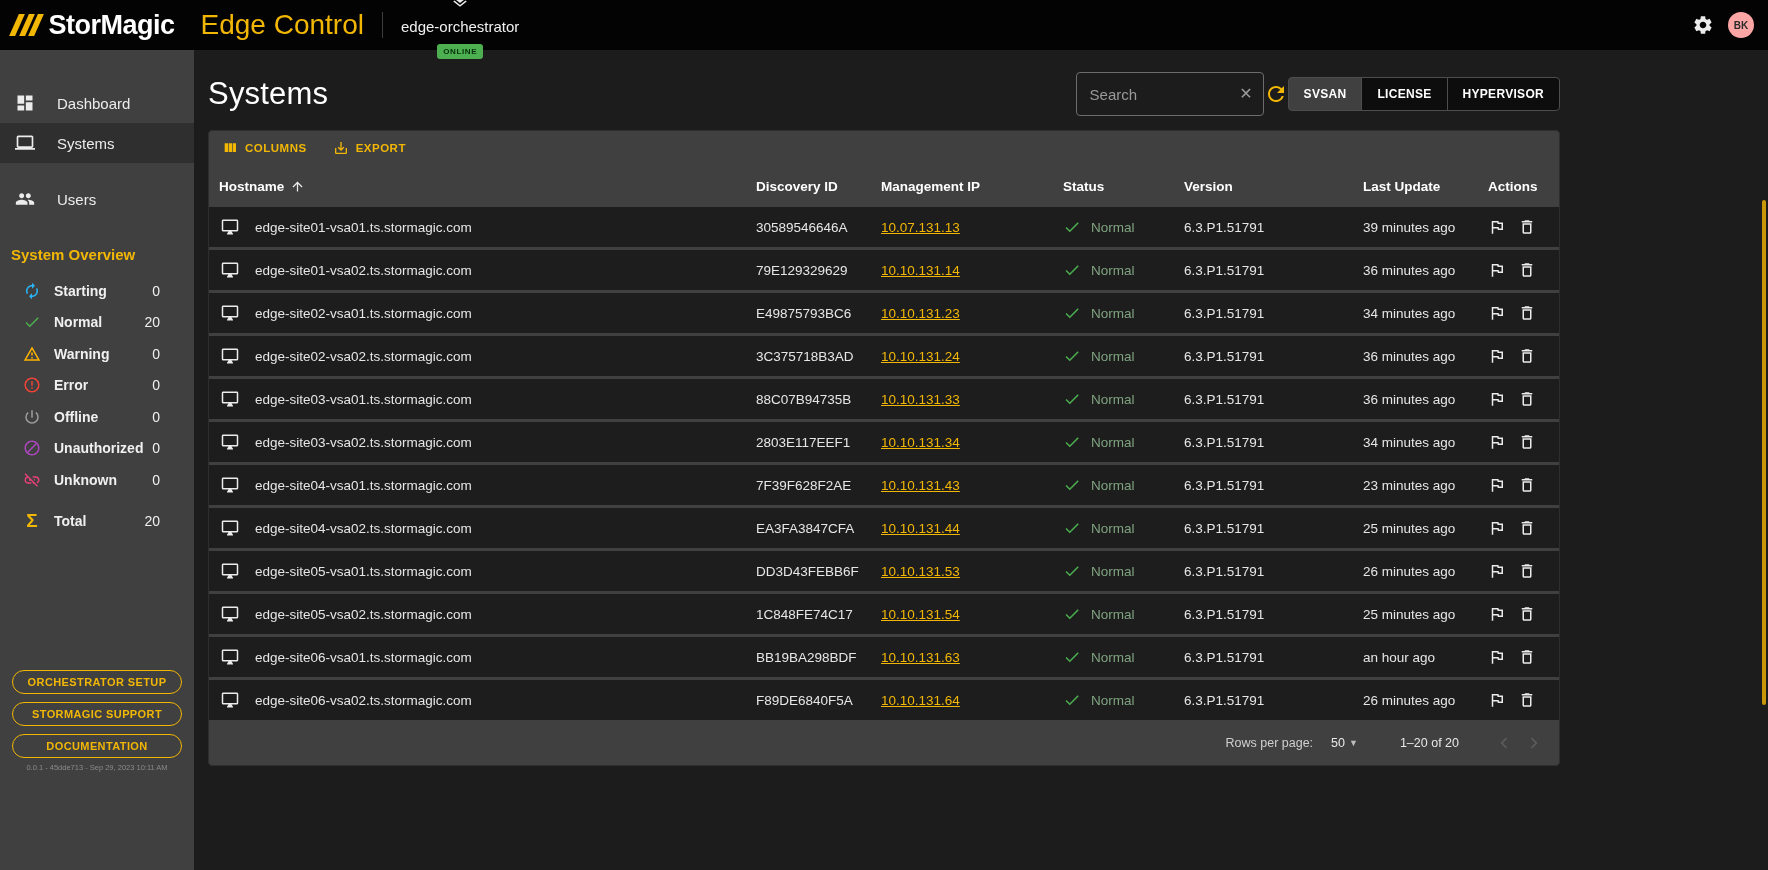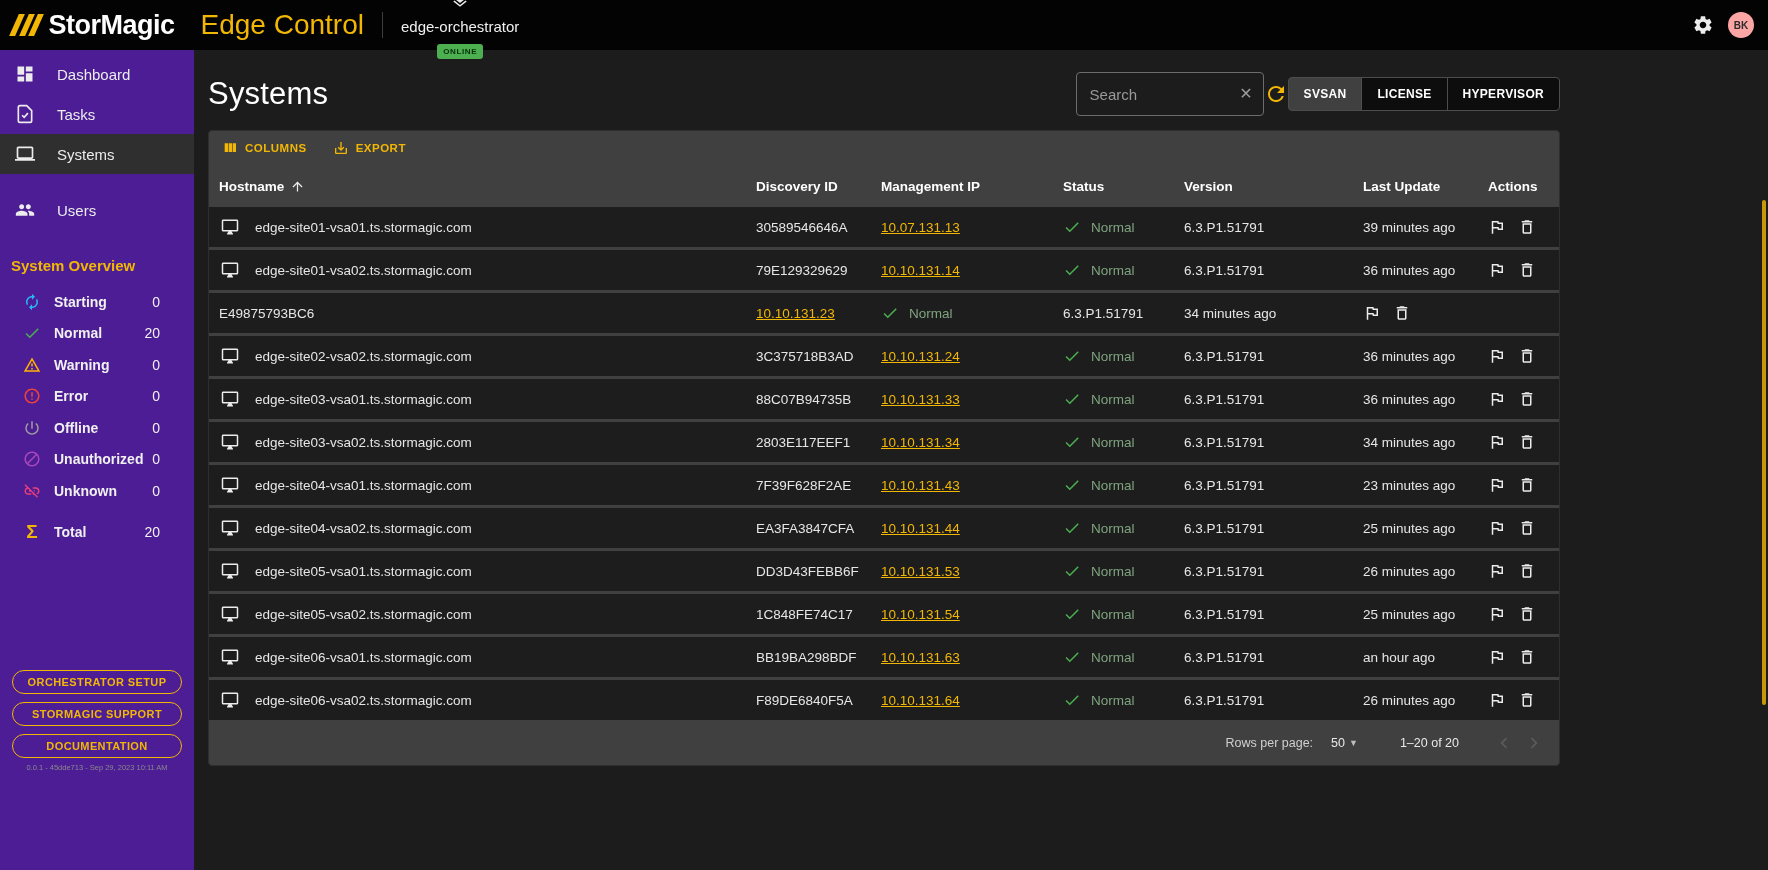--- a/index.html
+++ b/index.html
@@ -38,21 +38,21 @@
     background:var(--green);color:#06300a;font-size:8px;font-weight:bold;
     padding:3px 6px;border-radius:3px;letter-spacing:0.6px;
   }
   .top-right{margin-left:auto;display:flex;align-items:center;gap:14px;}
   .avatar{
     width:26px;height:26px;border-radius:50%;background:#fca5a5;color:#2b2b2b;
     font-size:10px;font-weight:bold;display:flex;align-items:center;justify-content:center;cursor:pointer;
   }
   
   .shell{display:flex;height:820px;}
-  .sidebar{width:194px;background:#4c1d95;position:relative;padding-top:4px;flex:0 0 194px;}
+  .sidebar{width:194px;background:#404040;position:relative;padding-top:33px;flex:0 0 194px;}
   .main{flex:1;background:#1c1c1c;padding-left:14px;}
   
   .nav-item{height:40px;display:flex;align-items:center;padding-left:15px;gap:22px;font-size:15px;color:#ececec;cursor:pointer;}
   .nav-item.selected{background:#2f2f2f;}
   .nav-item.gap-top{margin-top:16px;}
   .ov-title{color:var(--accent);font-weight:bold;font-size:15px;margin:27px 0 12px 11px;}
   .status-row{height:31.5px;display:flex;align-items:center;padding:0 34px 0 23px;font-size:14px;}
   .status-row .st-label{margin-left:13px;font-weight:bold;color:#f0f0f0;}
   .status-row .st-count{margin-left:auto;color:#f0f0f0;}
   .status-row.total{margin-top:10px;}
@@ -173,29 +173,20 @@
 <div class="shell">
 
   <nav class="sidebar">
     <div class="nav-item">
       <span class="ic c-white">
         <svg width="20" height="20" viewBox="0 0 24 24">
             <path d="M3 13h8V3H3v10zm0 8h8v-6H3v6zm10 0h8V11h-8v10zm0-18v6h8V3h-8z" fill="currentColor"></path>
           </svg>
       </span>
       <span>Dashboard</span>
-    </div>
-    <div class="nav-item">
-      <span class="ic c-white">
-        <svg width="20" height="20" viewBox="0 0 24 24">
-            <path d="M6 2h8l6 6v12a2 2 0 0 1-2 2H6a2 2 0 0 1-2-2V4a2 2 0 0 1 2-2z" fill="none" stroke="currentColor" stroke-width="2"></path>
-            <path d="M8.5 13.5 11 16l4.5-5" fill="none" stroke="currentColor" stroke-width="2"></path>
-          </svg>
-      </span>
-      <span>Tasks</span>
     </div>
     <div class="nav-item selected">
       <span class="ic c-white">
         <svg width="20" height="20" viewBox="0 0 24 24">
             <path d="M20 18c1.1 0 1.99-.9 1.99-2L22 5c0-1.1-.9-2-2-2H4c-1.1 0-2 .9-2 2v11c0 1.1.9 2 2 2H0v2h24v-2h-4zM4 5h16v11H4V5z" fill="currentColor"></path>
           </svg>
       </span>
       <span>Systems</span>
     </div>
     <div class="nav-item gap-top">
@@ -421,20 +412,28 @@
         <span class="ic c-white">
           <svg width="18" height="18" viewBox="0 0 24 24">
                       <path d="M6 19c0 1.1.9 2 2 2h8c1.1 0 2-.9 2-2V7H6v12zM8 9h8v10H8V9zm7.5-5-1-1h-5l-1 1H5v2h14V4h-3.5z" fill="currentColor"></path>
                     </svg>
         </span>
       </button>
     </div>
   </div>
 
   <div class="trow">
+    <div class="cell host">
+      <span class="ic c-white">
+        <svg width="18" height="18" viewBox="0 0 24 24">
+                    <path d="M21 2H3c-1.1 0-2 .9-2 2v12c0 1.1.9 2 2 2h7l-2 3v1h8v-1l-2-3h7c1.1 0 2-.9 2-2V4c0-1.1-.9-2-2-2zm0 14H3V4h18v12z" fill="currentColor"></path>
+                  </svg>
+      </span>
+      <span>edge-site02-vsa01.ts.stormagic.com</span>
+    </div>
     <div class="cell">E49875793BC6</div>
     <div class="cell"><a class="iplink">10.10.131.23</a></div>
     <div class="cell status">
       <span class="ic c-green">
         <svg width="18" height="18" viewBox="0 0 24 24">
                     <path d="M9 16.17 4.83 12l-1.42 1.41L9 19 21 7l-1.41-1.41z" fill="currentColor"></path>
                   </svg>
       </span>
       <span class="stx">Normal</span>
     </div>

